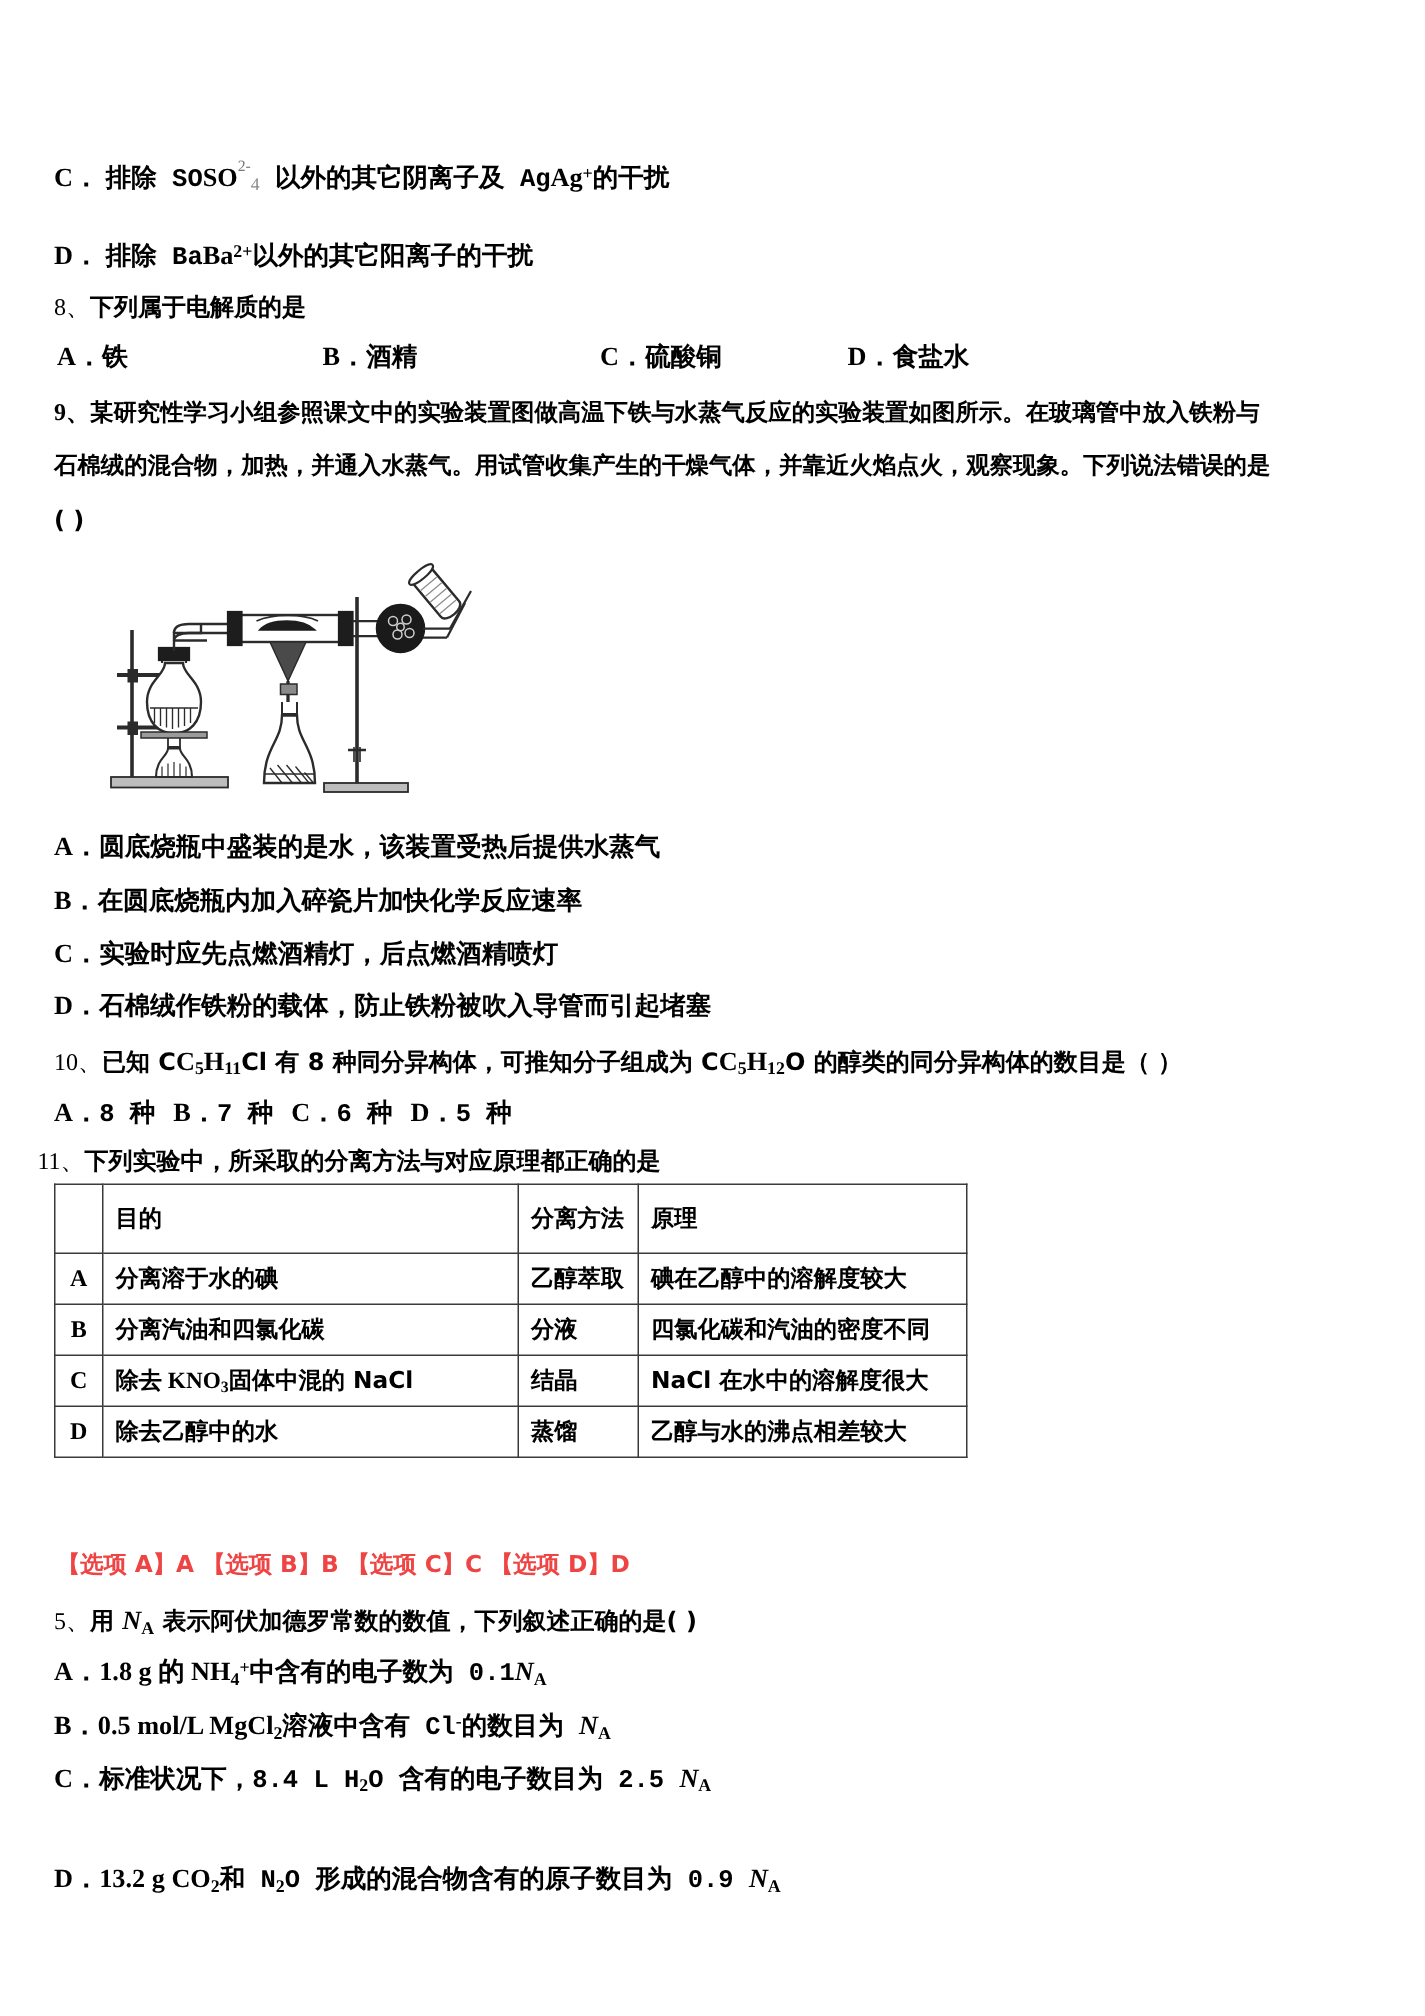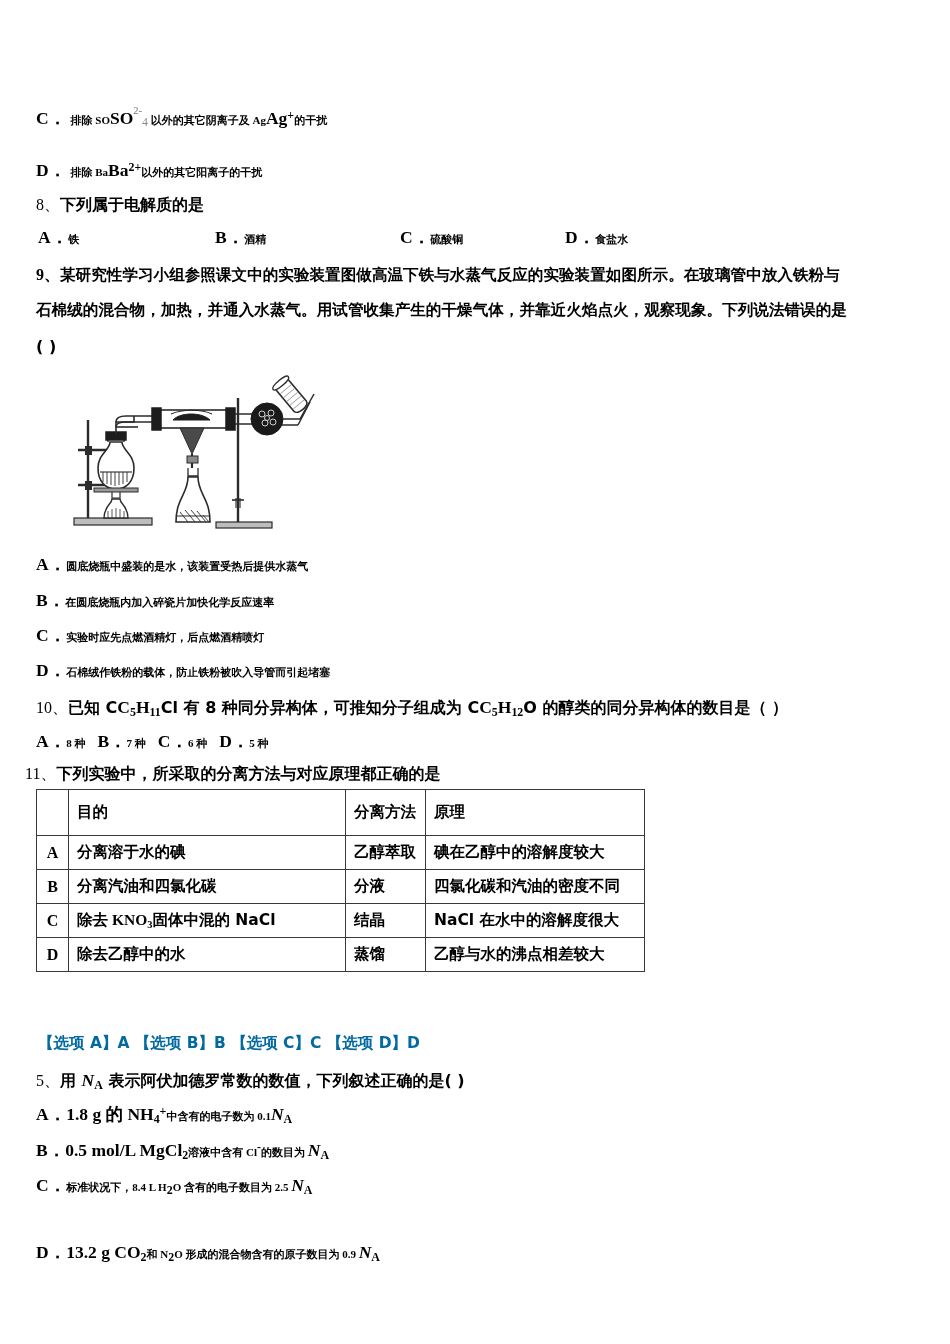--- a/index.html
+++ b/index.html
@@ -29,23 +29,23 @@
   }
   .opt-letter {
     font-weight: bold;
     font-family: "Liberation Serif", serif;
   }
   .qnum {
     font-family: "Liberation Serif", serif;
     font-size: 16px;
   }
   .cn {
-    font-family: Liberation Serif, serif;
-    font-weight: bold;
-    font-size: 11px;
+    font-family: Liberation Mono, monospace;
+    font-weight: bold;
+    font-size: 17px;
   }
   .cn-reg {
     font-family: "DejaVu Sans", "Liberation Sans", sans-serif;
     font-weight: bold;
     font-size: 16px;
   }
   sub {
     font-size: 0.68em;
     vertical-align: -0.26em;
     line-height: 0;
@@ -102,21 +102,21 @@
   }
   #sep-table .col-purpose { width: 277px; margin-left: 47px; }
   #sep-table .col-method  { width: 80px; }
   #sep-table .col-theory  { width: 219px; }
   #sep-table tr.head-row td { height: 46px; }
   .serif-inline {
     font-family: "Liberation Serif", serif;
     font-weight: bold;
   }
   .gray-line {
-    color: #0369a1;
+    color: #ef4444;
   }
   
   #apparatus {
     position: absolute;
     left: 68px;
     top: 372px;
     width: 250px;
     height: 165px;
   }
 </style>

